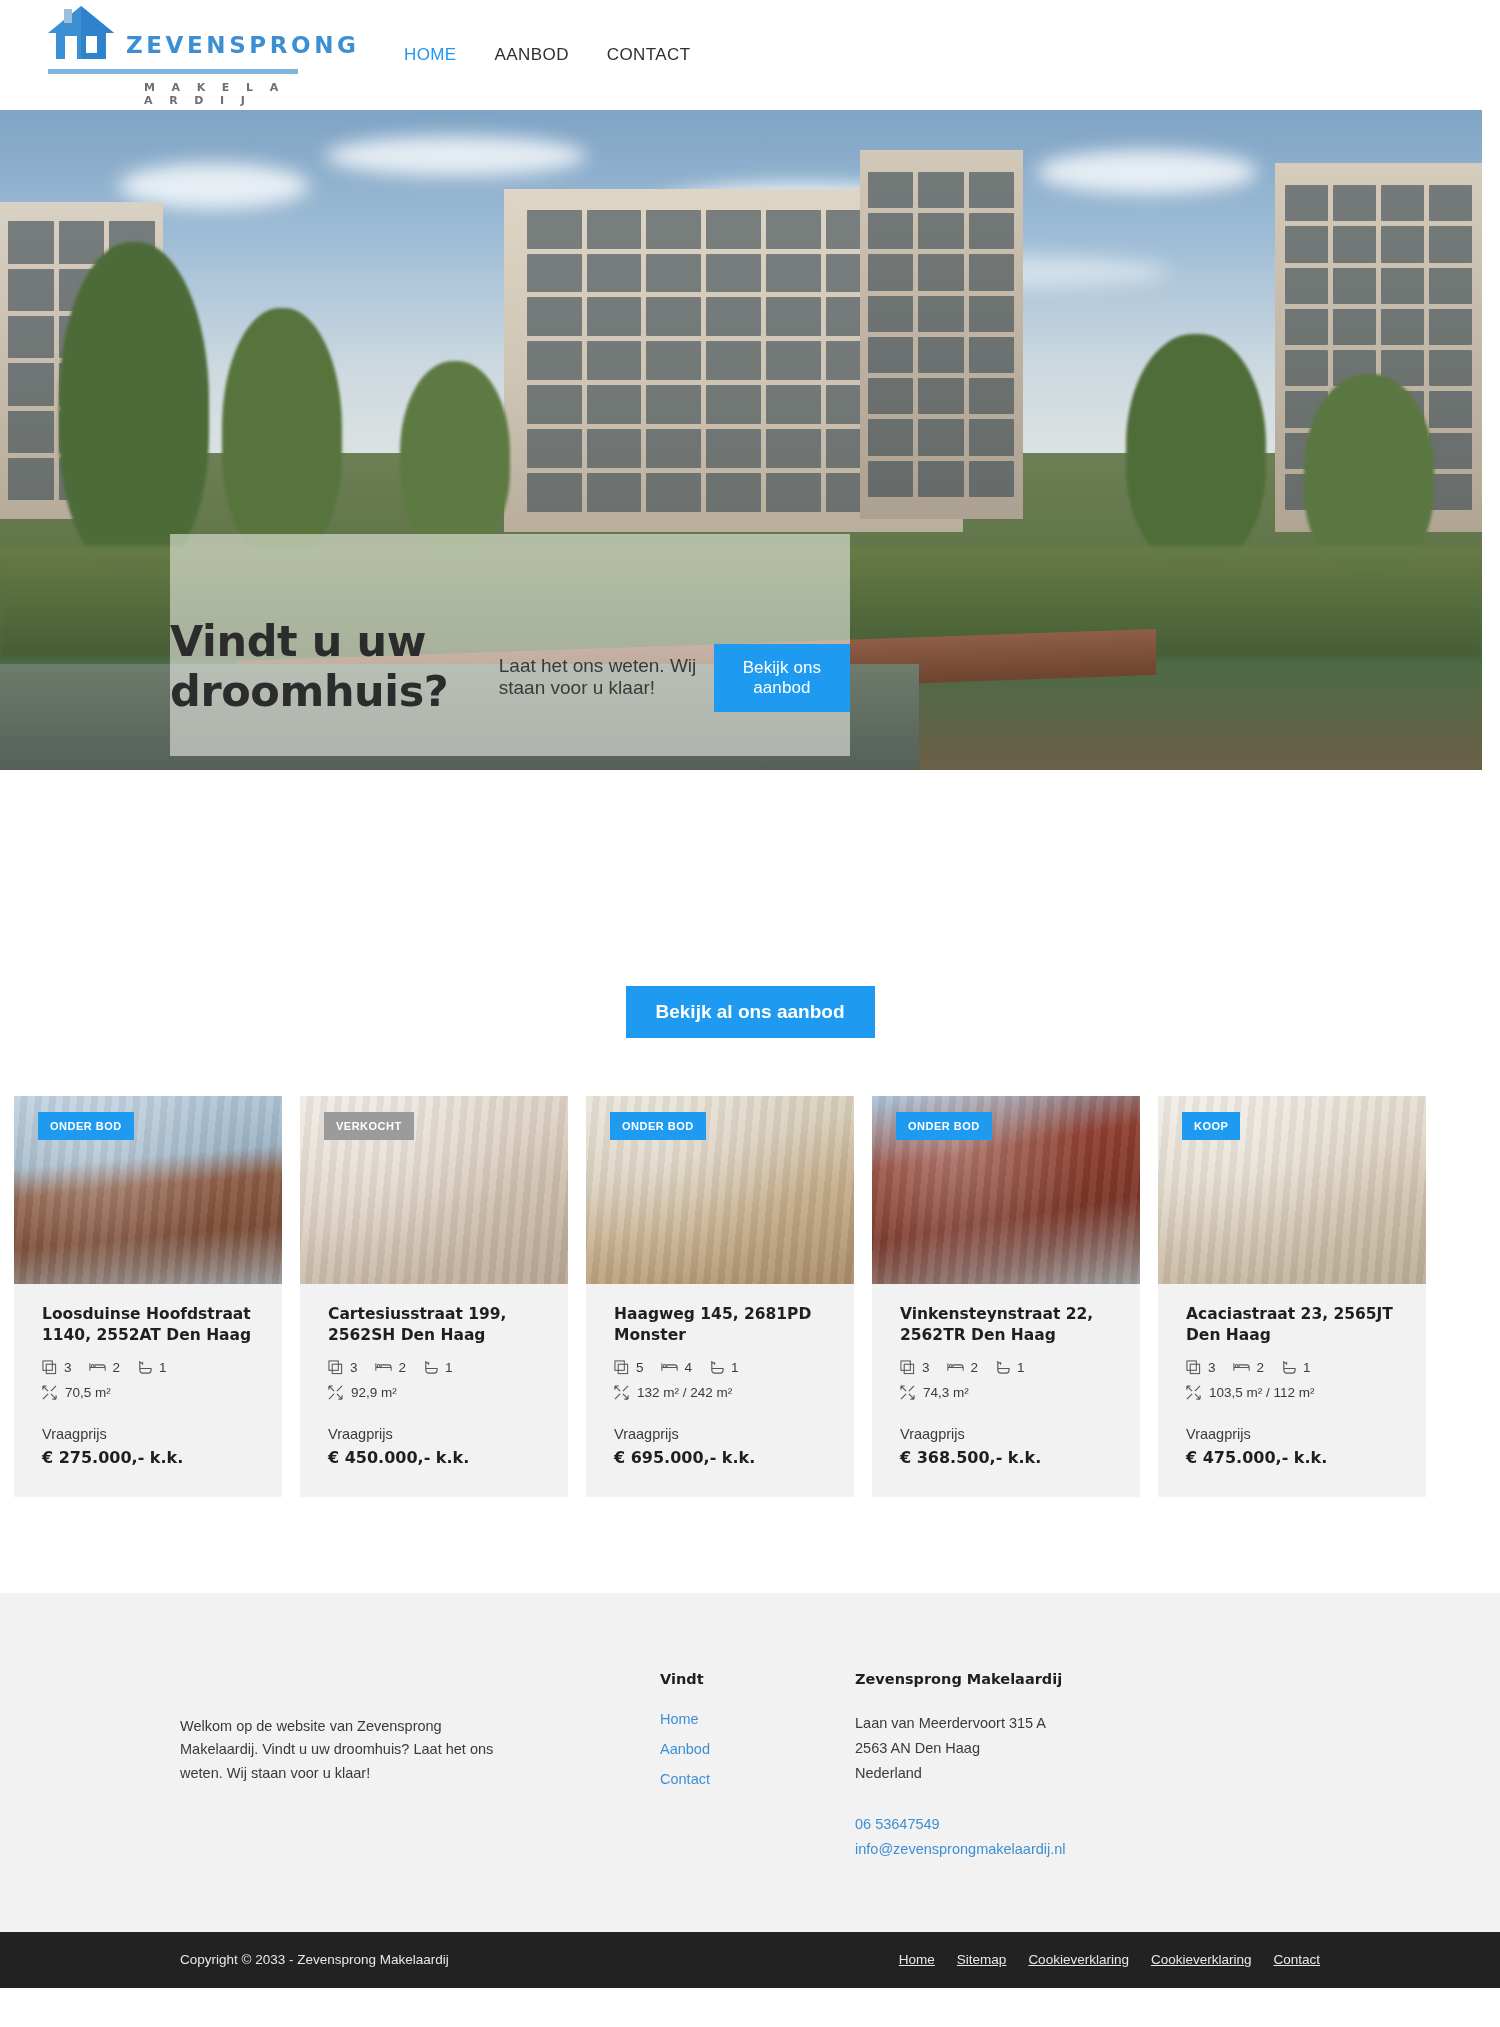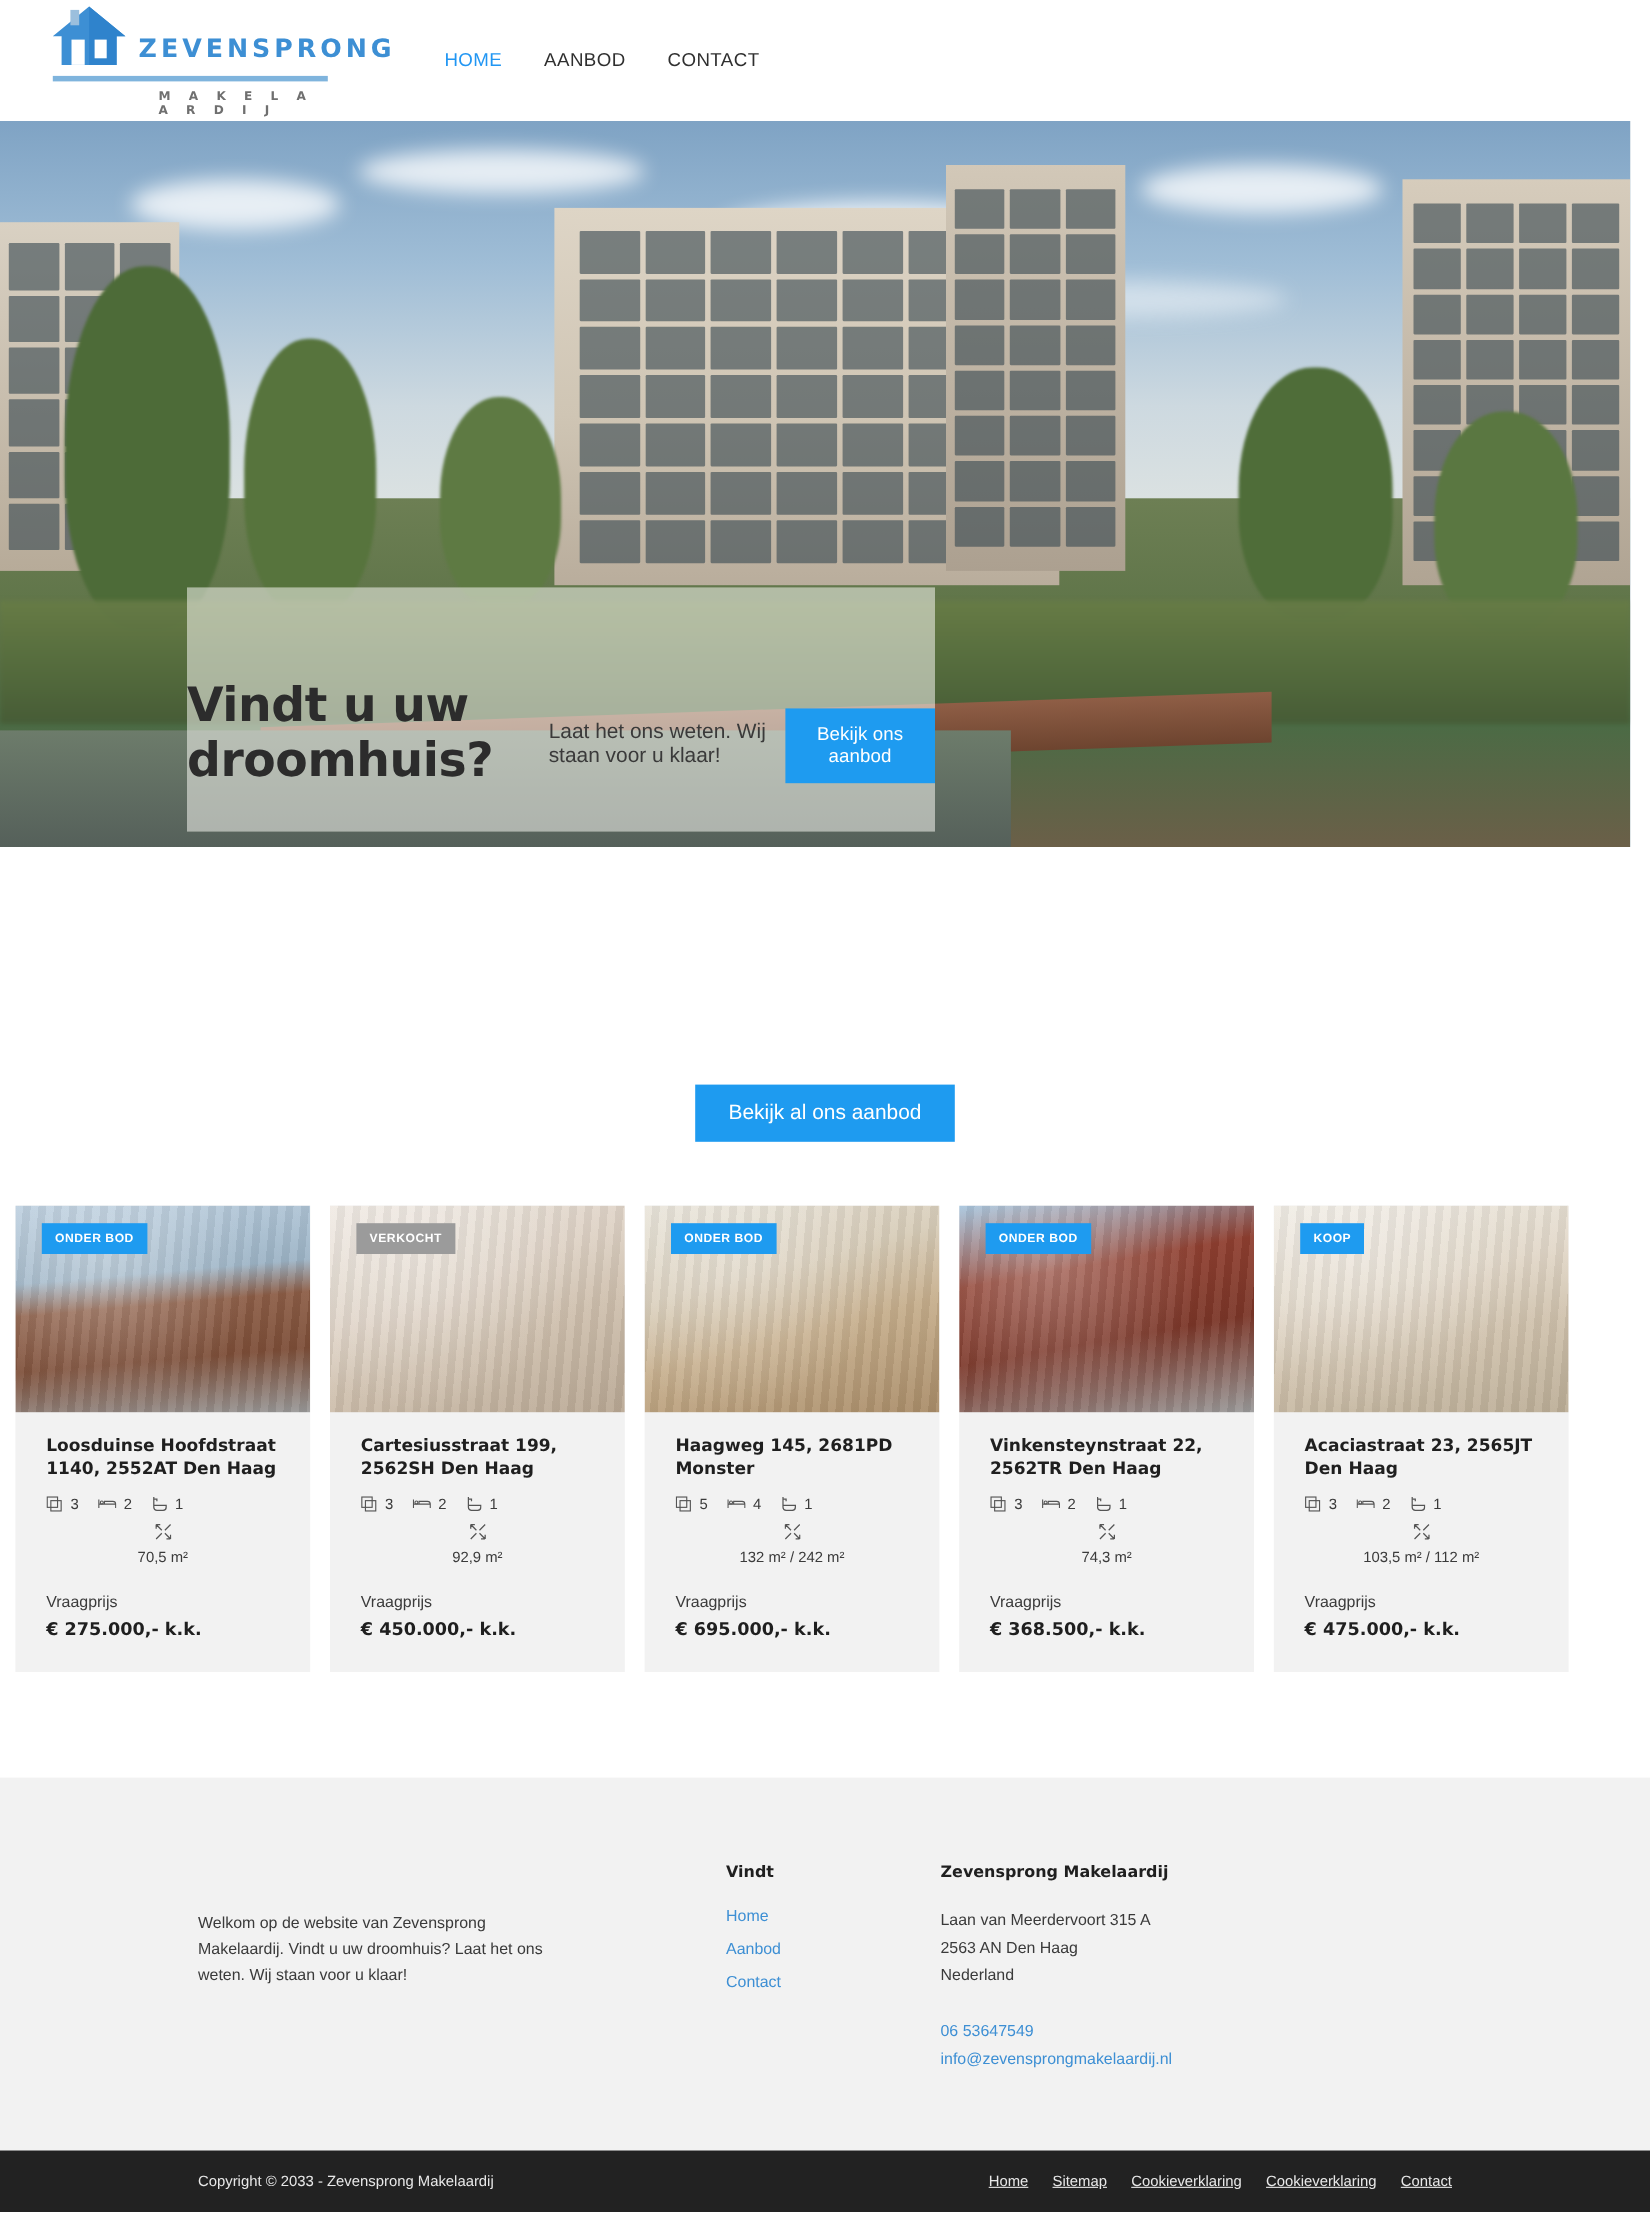--- a/index.html
+++ b/index.html
@@ -104,21 +104,21 @@
   .btn-primary{
     display:inline-block; background:#1e9bf0; color:#fff; border:none;
     font-family:"Liberation Sans", sans-serif; font-size:17px;
     padding:14px 26px; margin-top:24px; cursor:pointer; letter-spacing:.1px;
   }
 
   
   .cta-wrap{ text-align:center; margin-top:216px; }
   .btn-cta{
     background:#1e9bf0; color:#fff; border:none; font-size:19px;
-    padding:15px 30px; cursor:pointer; font-family:"Liberation Sans", sans-serif;
+    padding:15px 30px; cursor:pointer; font-family:"Liberation Sans", sans-serif;font-weight:bold;
   }
 
   
   .cards{
     display:flex; gap:18px; padding:0 14px; margin-top:58px; align-items:stretch;
   }
   .card{ width:268px; background:#f2f2f2; display:flex; flex-direction:column; }
   .card-media{ position:relative; height:188px; overflow:hidden; }
   .ph{ position:absolute; inset:0; }
   .ph-1{background:linear-gradient(175deg,#b8ccdd 0%,#9db4c6 34%,#8c5d46 48%,#7d4e38 72%,#9a9a9a 100%);}
@@ -142,21 +142,21 @@
 
   .card-body{ padding:20px 28px 30px 28px; flex:1; }
   .card-title{
     font-family:"DejaVu Sans", sans-serif;
     font-size:15.5px; font-weight:700; color:#1f1f1f; line-height:1.35;
     margin-bottom:14px;
   }
   .specs{ display:flex; align-items:center; gap:17px; margin-bottom:10px; }
   .spec{ display:flex; align-items:center; gap:7px; font-size:13.5px; color:#3b3b3b; }
   .spec svg{ display:block; }
-  .area{ display:flex; align-items:center; gap:8px; font-size:13.5px; color:#3b3b3b;flex-direction:column; }
+  .area{ display:flex; align-items:center; gap:8px; font-size:13.5px; color:#3b3b3b; }
   .price-label{ font-size:14.5px; color:#3b3b3b; margin-top:26px; }
   .price{
     font-family:"DejaVu Sans", sans-serif;
     font-size:16px; font-weight:700; color:#1f1f1f; margin-top:6px;
   }
 
   
   .footer{
     margin-top:96px; background:#f2f2f2; padding:78px 0 70px 0;
     display:flex; justify-content:flex-start;

